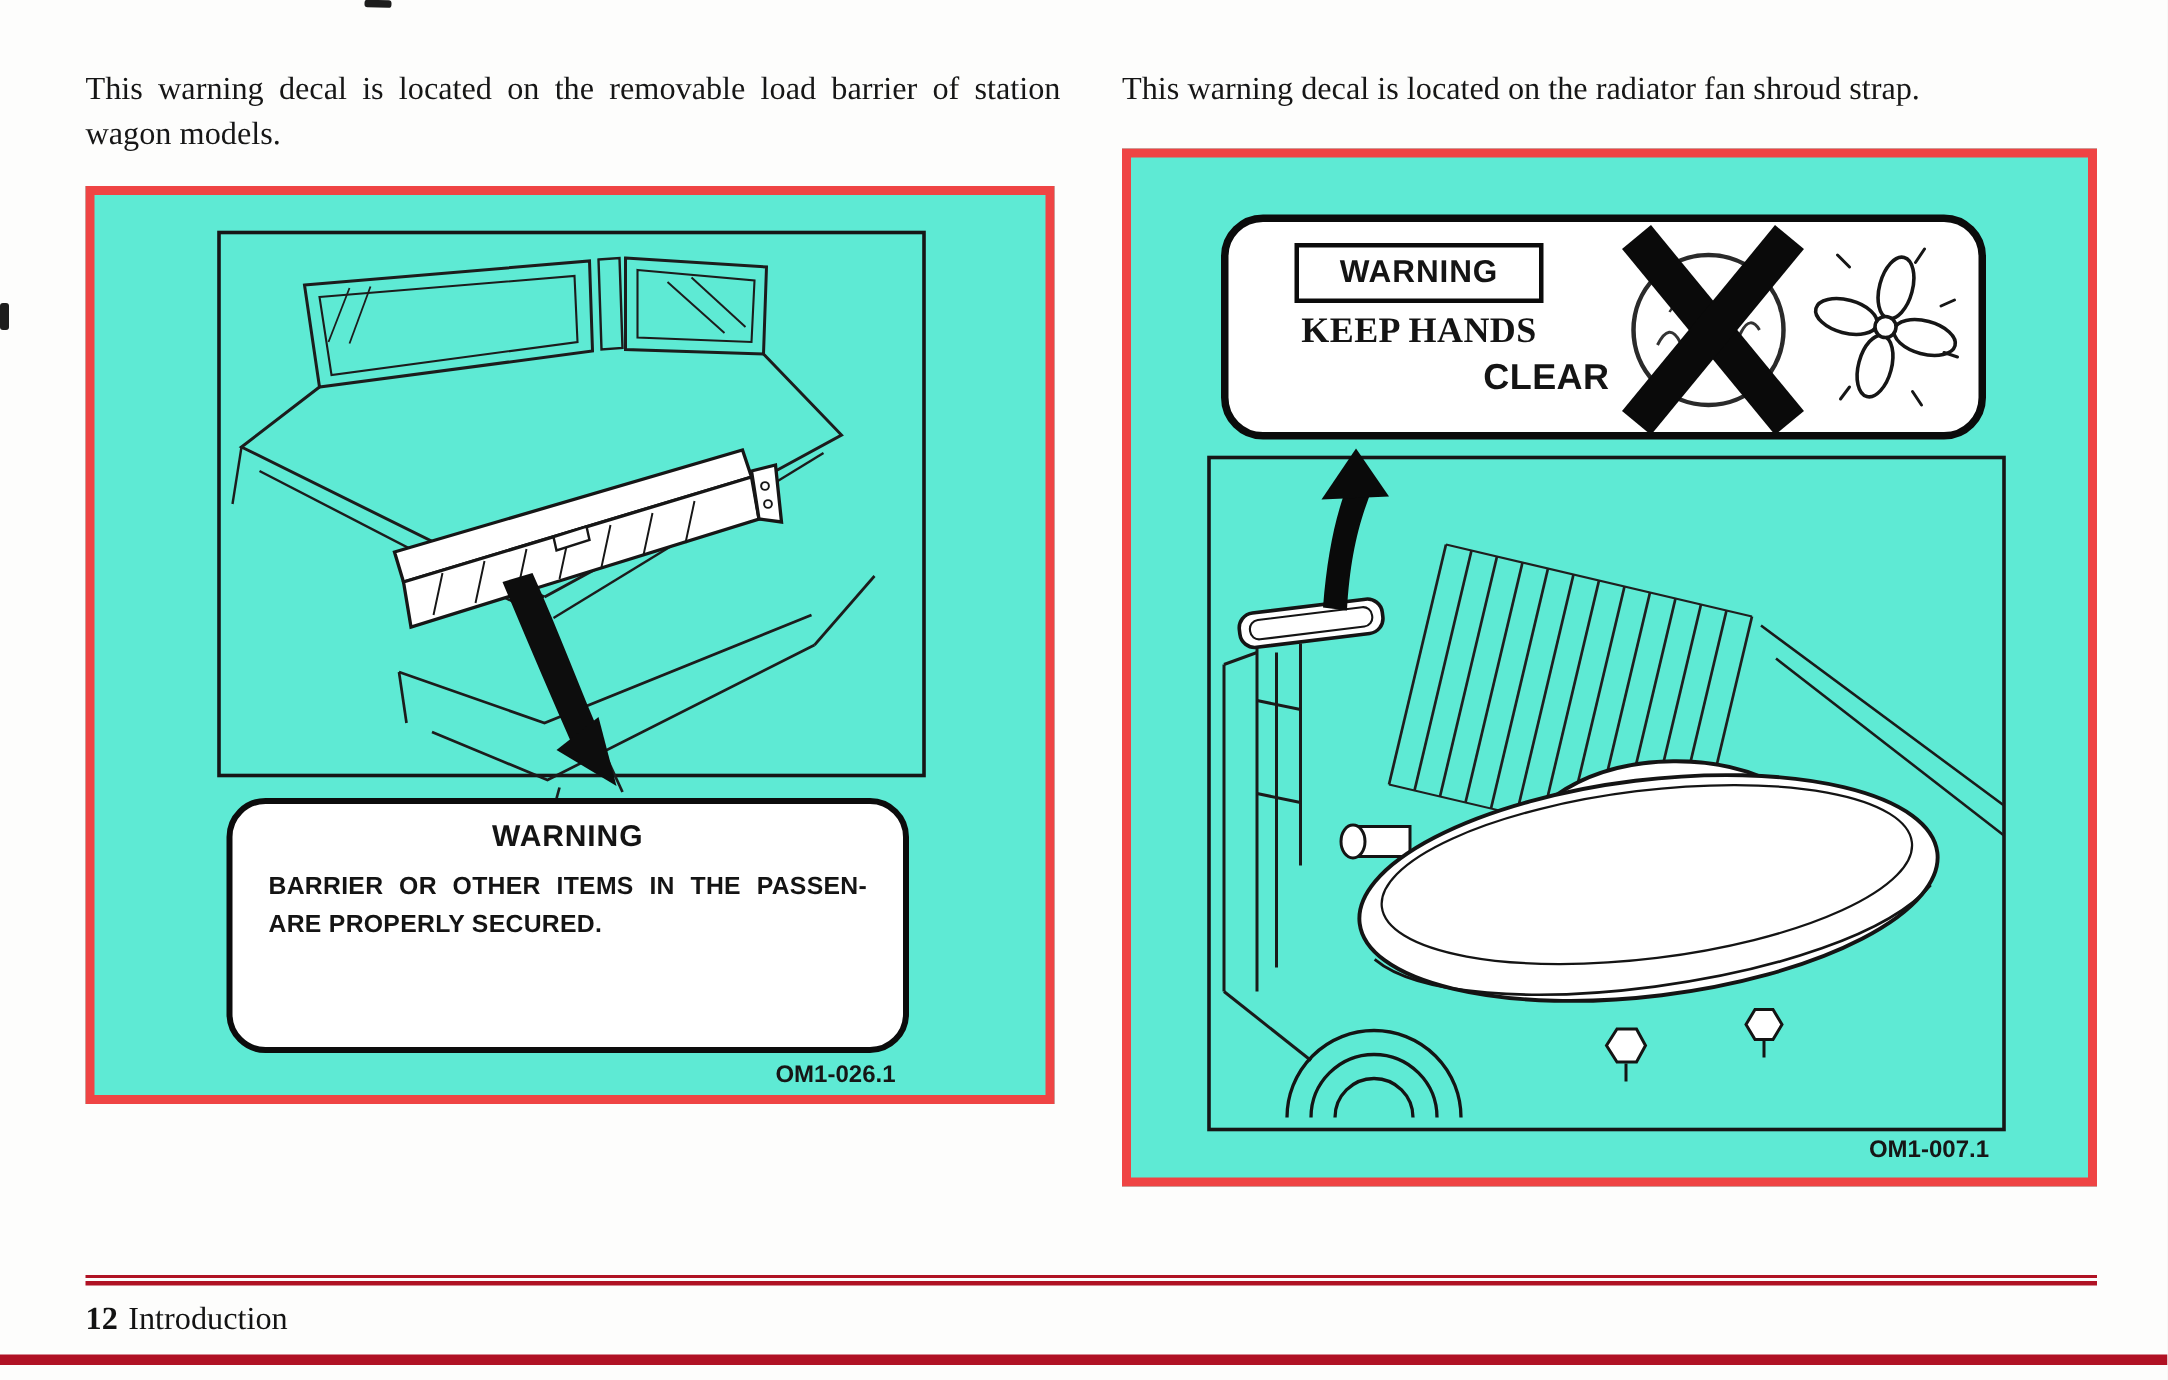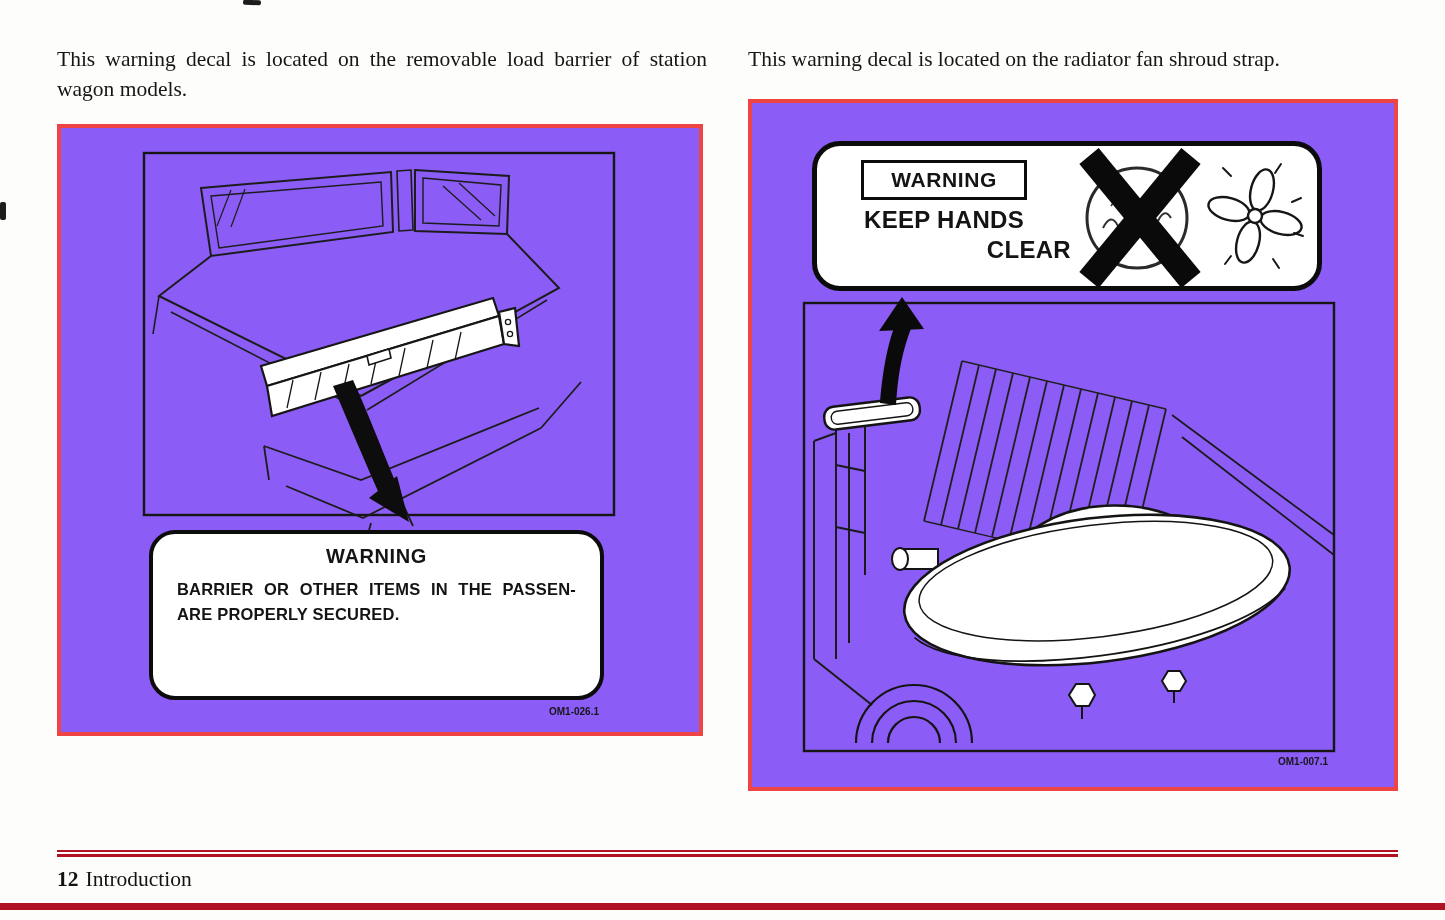--- a/index.html
+++ b/index.html
@@ -4,49 +4,49 @@
 <style>
   * { margin:0; padding:0; box-sizing:border-box; }
   html,body { width:1445px; height:920px; }
   body { background:#e9e9e7; font-family:"Liberation Serif", serif; }
   .page { position:relative; width:1445px; height:920px; background:var(--paper,#fdfdfc); overflow:hidden; color:var(--ink,#141414); }
 
   .intro { position:absolute; font-size:21.5px; line-height:1.4; color:#161616; }
   .intro-left  { left:57px;  top:44px; width:650px; text-align:justify; }
   .intro-right { left:748px; top:44px; width:644px; }
 
-  .figure { position:absolute; border:4px solid #ef4444; background:#8b5cf6; }
+  .figure { position:absolute; border:6px solid #ef4444; background:#5eead4; }
   .left-figure  { left:57px;  top:124px; width:646px; height:612px; }
   .right-figure { left:748px; top:99px;  width:650px; height:692px; }
   .art-svg { position:absolute; left:0; top:0; }
 
   .decal {
     position:absolute; left:88px; top:402px; width:455px; height:170px;
     border:4.5px solid #0c0c0c; border-radius:26px; background:#fff;
     font-family:"Liberation Sans", sans-serif; font-weight:bold;
   }
   .decal-title { text-align:center; margin-top:11px; font-size:20px; letter-spacing:.6px; }
   .decal-body  { margin:9px 24px 0; font-size:16.5px; line-height:1.52; letter-spacing:.2px; }
   .jline { text-align:justify; text-align-last:justify; }
   .lline { text-align:left; }
 
-  .caption { position:absolute; font-family:"Liberation Sans", sans-serif; font-weight:bold; font-size:10px; color:#161616; }
+  .caption { position:absolute; font-family:"Liberation Sans", sans-serif; font-weight:bold; font-size:16px; color:#161616; }
   .caption-left  { right:100px; top:578px; }
   .caption-right { right:66px;  top:653px;text-align:center; }
 
   .fan-decal {
     position:absolute; left:60px; top:38px; width:510px; height:150px;
     border:5px solid #0b0b0b; border-radius:28px; background:#fff;
     font-family:"Liberation Sans", sans-serif; font-weight:bold;
   }
   .warn-box {
     position:absolute; left:44px; top:14px; width:166px; height:40px;
     border:3px solid #0b0b0b; text-align:center; font-size:21px; line-height:33px; letter-spacing:.6px;
   }
-  .keep-hands { position:absolute; left:0; top:60px; width:254px; text-align:center; font-size:24px; letter-spacing:.3px; }
+  .keep-hands { position:absolute; left:0; top:60px; width:254px; text-align:center; font-size:24px; letter-spacing:.3px;font-family:Liberation Serif, serif; }
   .clear-line { position:absolute; left:0; top:90px; width:254px; text-align:right; font-size:24px; letter-spacing:.3px; }
   .xfan-svg { position:absolute; left:256px; top:0; }
 
   .footer-rule { position:absolute; left:57px; top:850px; width:1341px; }
   .footer-rule .r1 { height:2px; background:var(--rule-red,#b01224); margin-bottom:2px; }
   .footer-rule .r2 { height:3px; background:var(--rule-red,#b01224); }
   .footer-text { position:absolute; left:57px; top:867px; font-size:21.5px; color:#131313; }
   .page-num { font-weight:bold; }
   .section-name { margin-left:7px; }
   .bottom-rule { position:absolute; left:0; top:903px; width:1445px; height:7px; background:var(--rule-red,#b01224); }

